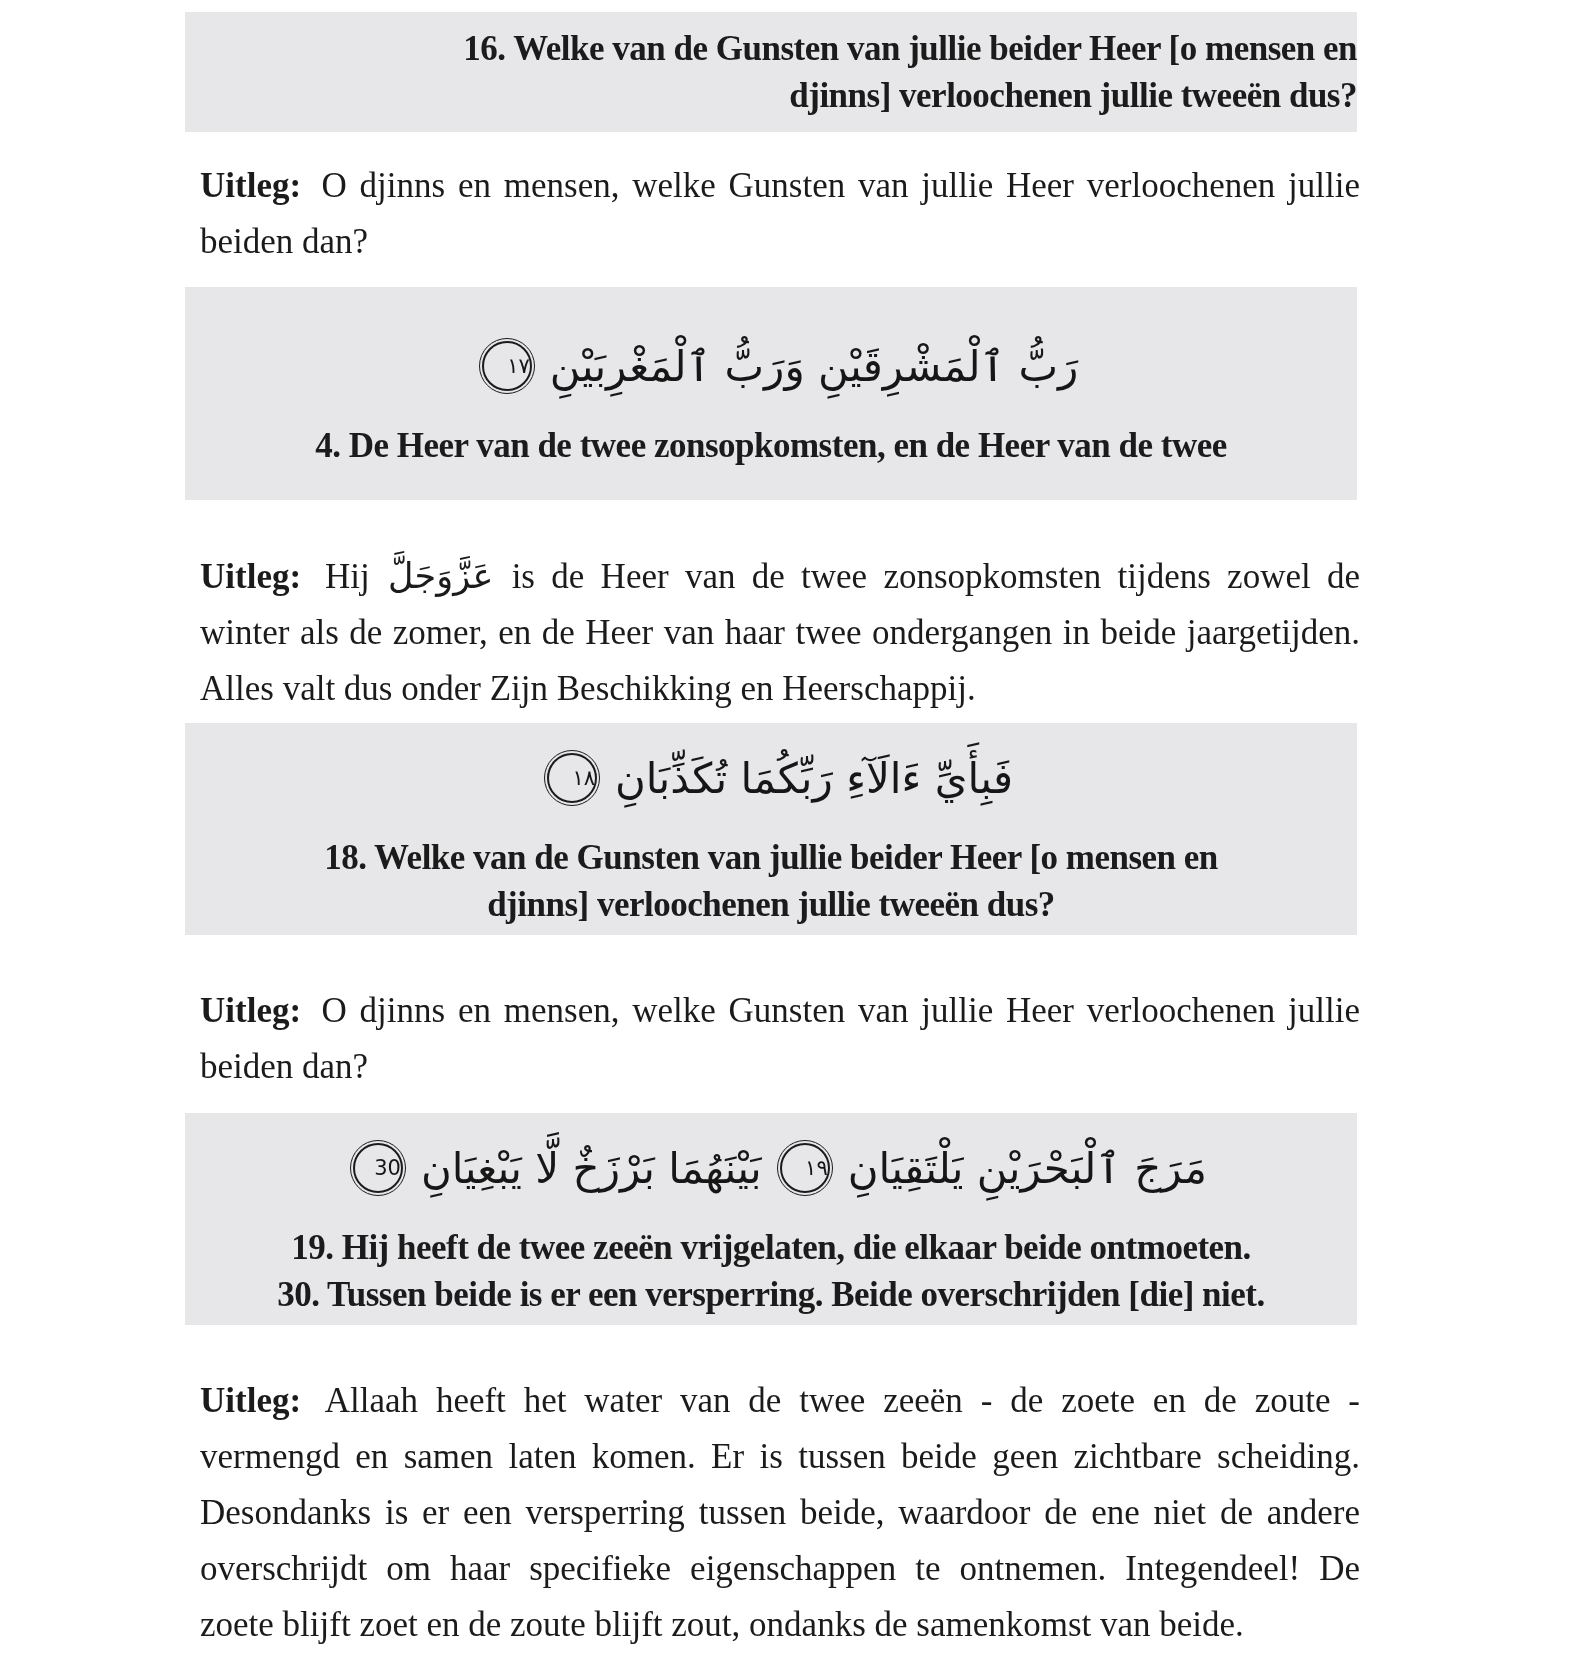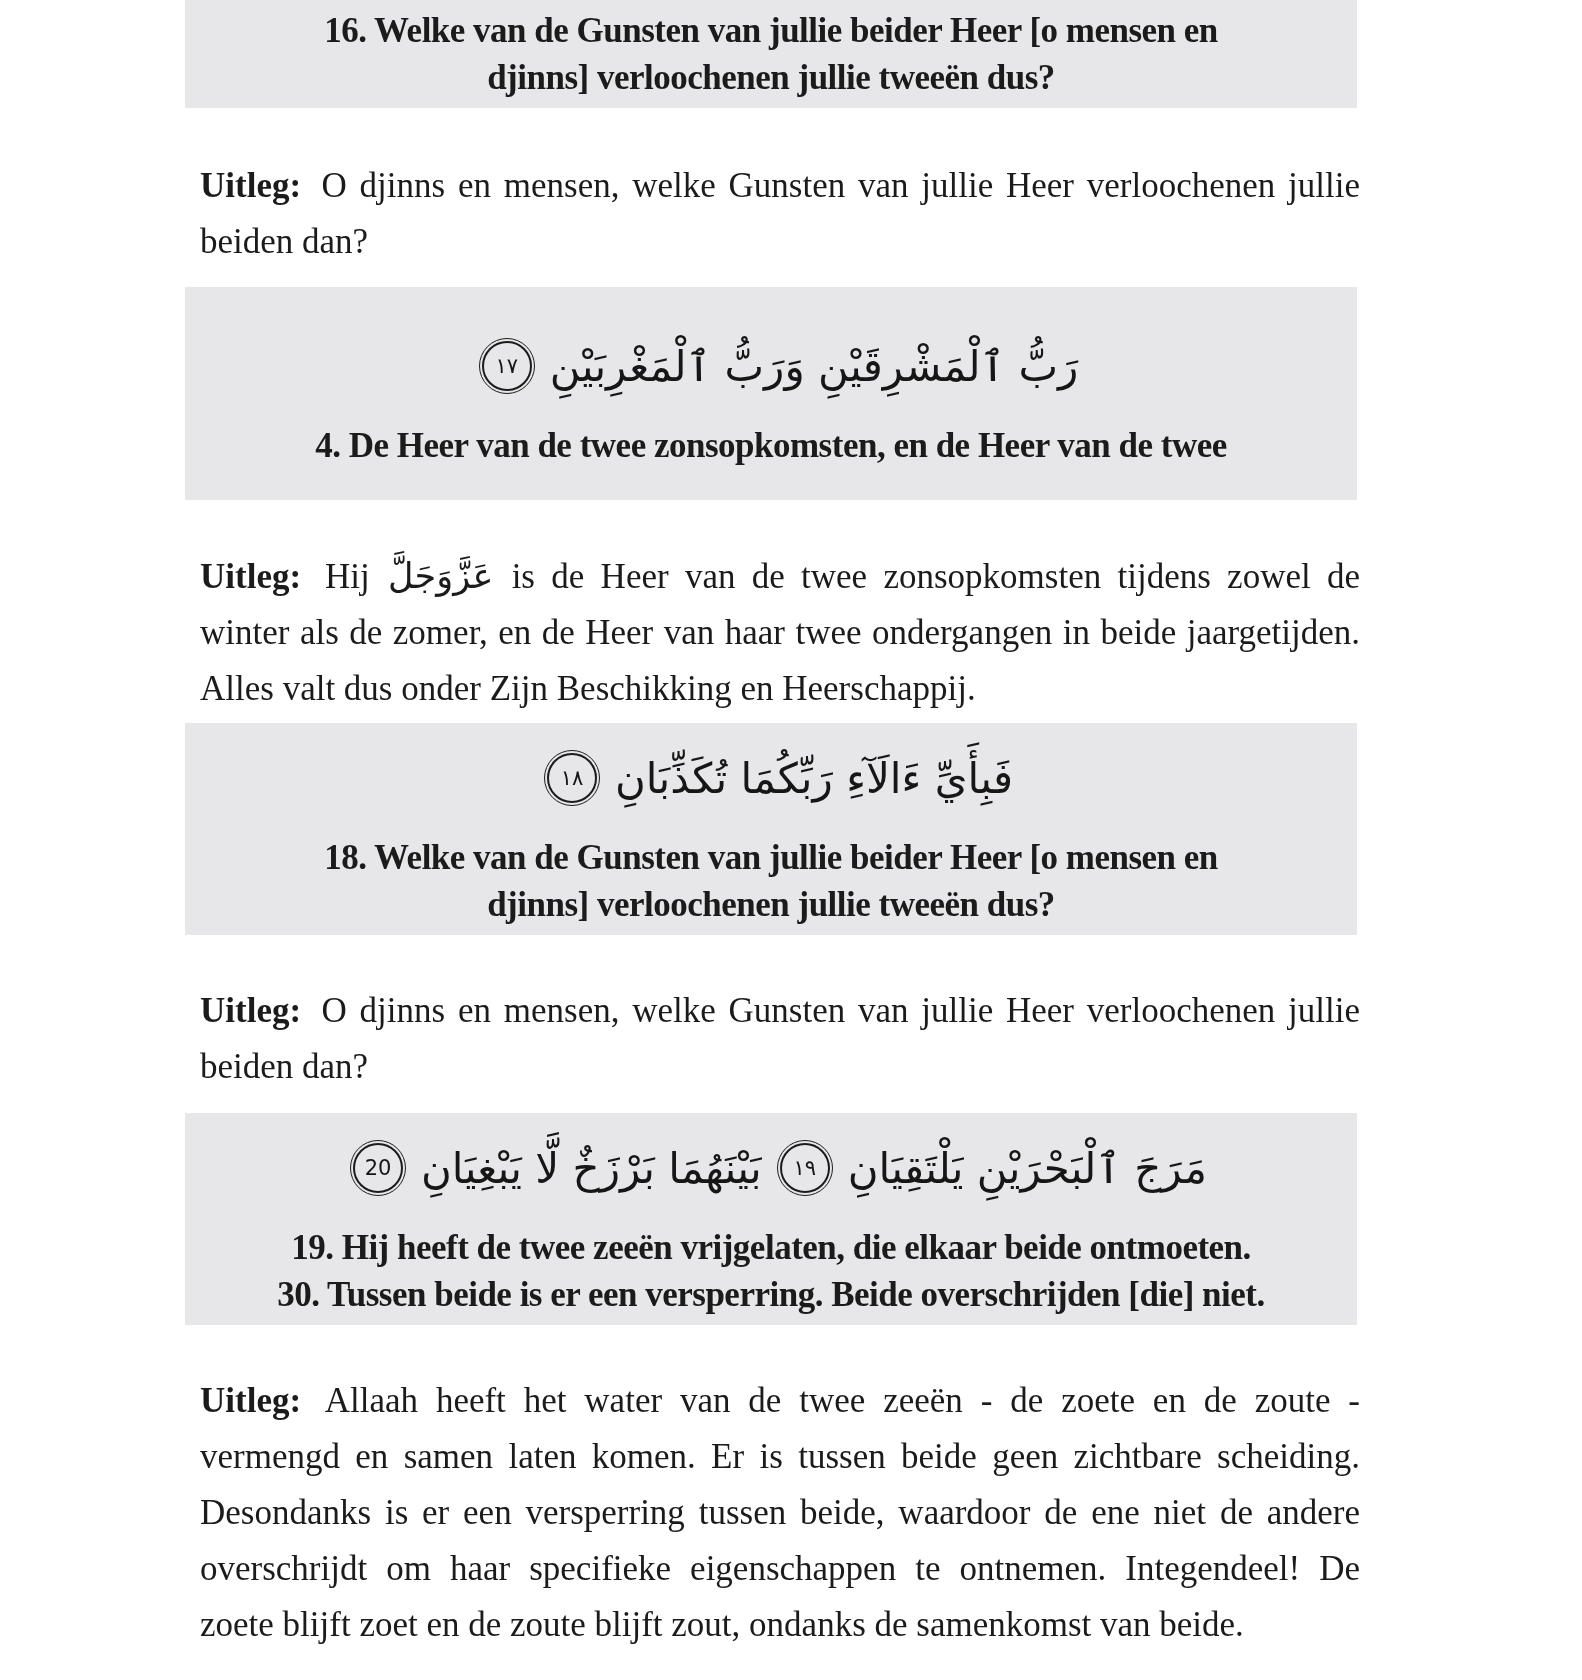--- a/index.html
+++ b/index.html
@@ -24,41 +24,41 @@
   .verse-box {
     position: absolute;
     left: 185px;
     width: 1172px;
     background: #e7e7e9;
     display: flex;
     flex-direction: column;
     justify-content: center;
     text-align: center;
   }
-  #box-16    { top: 0;      height: 108px; }
+  #box-16    { top: 12px;      height: 120px; text-align: right; }
   #box-17    { top: 287px;  height: 213px; }
   #box-18    { top: 723px;  height: 212px; }
   #box-19-20 { top: 1113px; height: 212px; }
 
   .arabic-line {
     height: 96px;
     display: flex;
     align-items: center;
     justify-content: center;
     direction: rtl;
     font-family: "DejaVu Sans", sans-serif;
     font-size: 42px;
     color: #161616;
     margin-bottom: 8px;
   }
   .ar-text { white-space: nowrap; }
   .ayah-marker {
     display: inline-flex;
     align-items: center;
-    justify-content: center;
+    justify-content: flex-start;
     width: 46px;
     height: 46px;
     border: 2px solid #1b1b1b;
     outline: 1.5px solid #1b1b1b;
     outline-offset: 2px;
     border-radius: 50%;
     margin: 0 18px;
     flex: 0 0 auto;
   }
   .ayah-num {
@@ -161,21 +161,21 @@
   </p>
 
   <section class="verse-box" id="box-19-20">
     <div class="arabic-line" dir="rtl">
       <span class="ar-text">مَرَجَ ٱلْبَحْرَيْنِ يَلْتَقِيَانِ</span>
       <span class="ayah-marker">
           <span class="ayah-num">١٩</span>
         </span>
       <span class="ar-text">بَيْنَهُمَا بَرْزَخٌ لَّا يَبْغِيَانِ</span>
       <span class="ayah-marker">
-          <span class="ayah-num">20</span>
+          <span class="ayah-num">30</span>
         </span>
     </div>
     <div class="box-translation">
       <span class="t-line">19. Hij heeft de twee zeeën vrijgelaten, die elkaar beide ontmoeten.</span>
       <span class="t-line">30. Tussen beide is er een versperring. Beide overschrijden [die] niet.</span>
     </div>
   </section>
 
   <p class="uitleg" id="uitleg-4">
     <span class="uitleg-label">Uitleg:</span>

